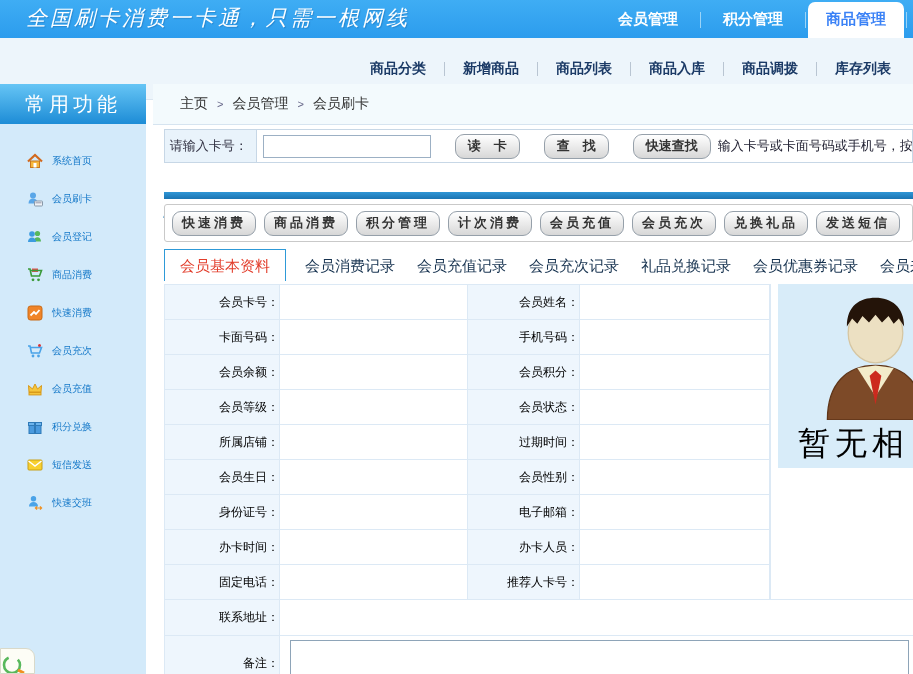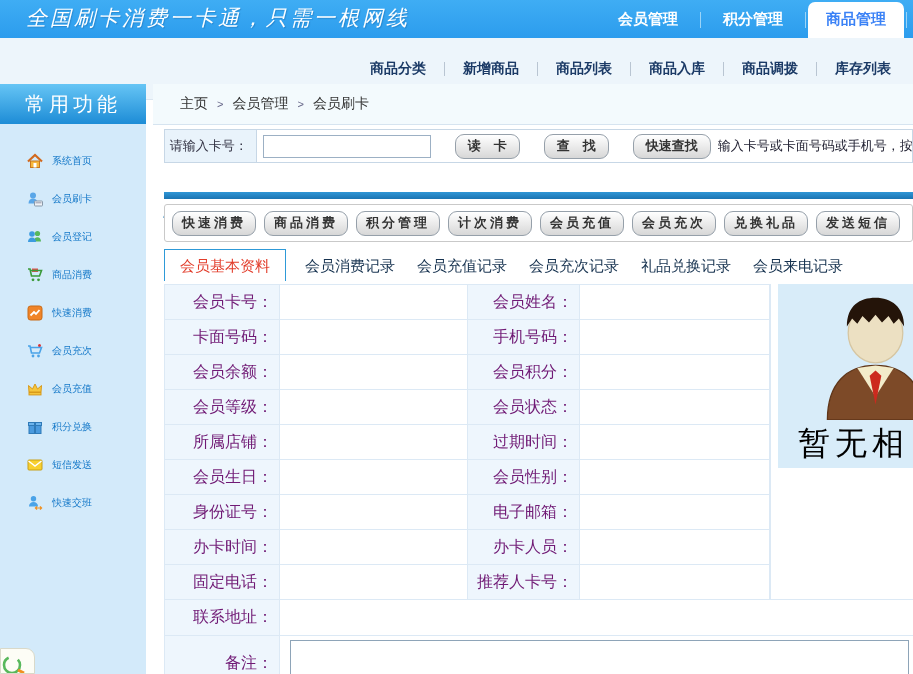--- a/index.html
+++ b/index.html
@@ -68,21 +68,21 @@
   .tab { font-size:15px; color:#16324f; padding:8px 11px 0; cursor:pointer; white-space:nowrap; }
   .tab.active { border:1px solid #2e9ad8; border-bottom:none; background:#fff; color:#e23d2b;
                 padding:7px 15px 0; margin-right:8px; height:32px; }
 
   
   .member-form { position:absolute; left:164px; top:284px; width:749px; display:grid;
                  grid-template-columns:115px 188px 112px 191px 1fr;
                  grid-template-rows:repeat(9,35px) 36px 56px; }
   .cell { border-left:1px solid #dce9f5; border-top:1px solid #dce9f5; background:#fff; }
   .cell.lab { background:#eef6fd; display:flex; align-items:center; justify-content:flex-end;
-              padding-right:6px; font-size:16px; color:#701a75; white-space:nowrap; }
+              font-size:12px; color:#000000; white-space:nowrap; }
   .cell.vr { border-right:1px solid #dce9f5; }
   .filler { border-left:1px solid #dce9f5; background:#fff; }
   .span4 { grid-column:2 / 6; border-left:1px solid #dce9f5; border-top:1px solid #dce9f5; background:#fff; }
   .remark-wrap { grid-column:2 / 6; border-left:1px solid #dce9f5; border-top:1px solid #dce9f5; background:#fff; }
   .remark-box { margin:4px 0 0 10px; width:619px; height:60px; border:1px solid #8ea4b8; background:#fff;
                 resize:none; font-family:inherit; font-size:13px; padding:2px 4px; }
 
   
   .photo-box { position:absolute; left:778px; top:284px; width:135px; height:184px;
                background:#d8ecf9; overflow:hidden; }
@@ -252,20 +252,21 @@
     <button class="btn">兑换礼品</button>
     <button class="btn">发送短信</button>
   </div>
 
   <div class="tabs">
     <div class="tab active">会员基本资料</div>
     <div class="tab">会员消费记录</div>
     <div class="tab">会员充值记录</div>
     <div class="tab">会员充次记录</div>
     <div class="tab">礼品兑换记录</div>
+    <div class="tab">会员优惠券记录</div>
     <div class="tab">会员来电记录</div>
   </div>
 
   <div class="member-form">
 
     <div class="cell lab">会员卡号：</div>
     <div class="cell"></div>
     <div class="cell lab">会员姓名：</div>
     <div class="cell vr"></div>
     <div class="filler"></div>

